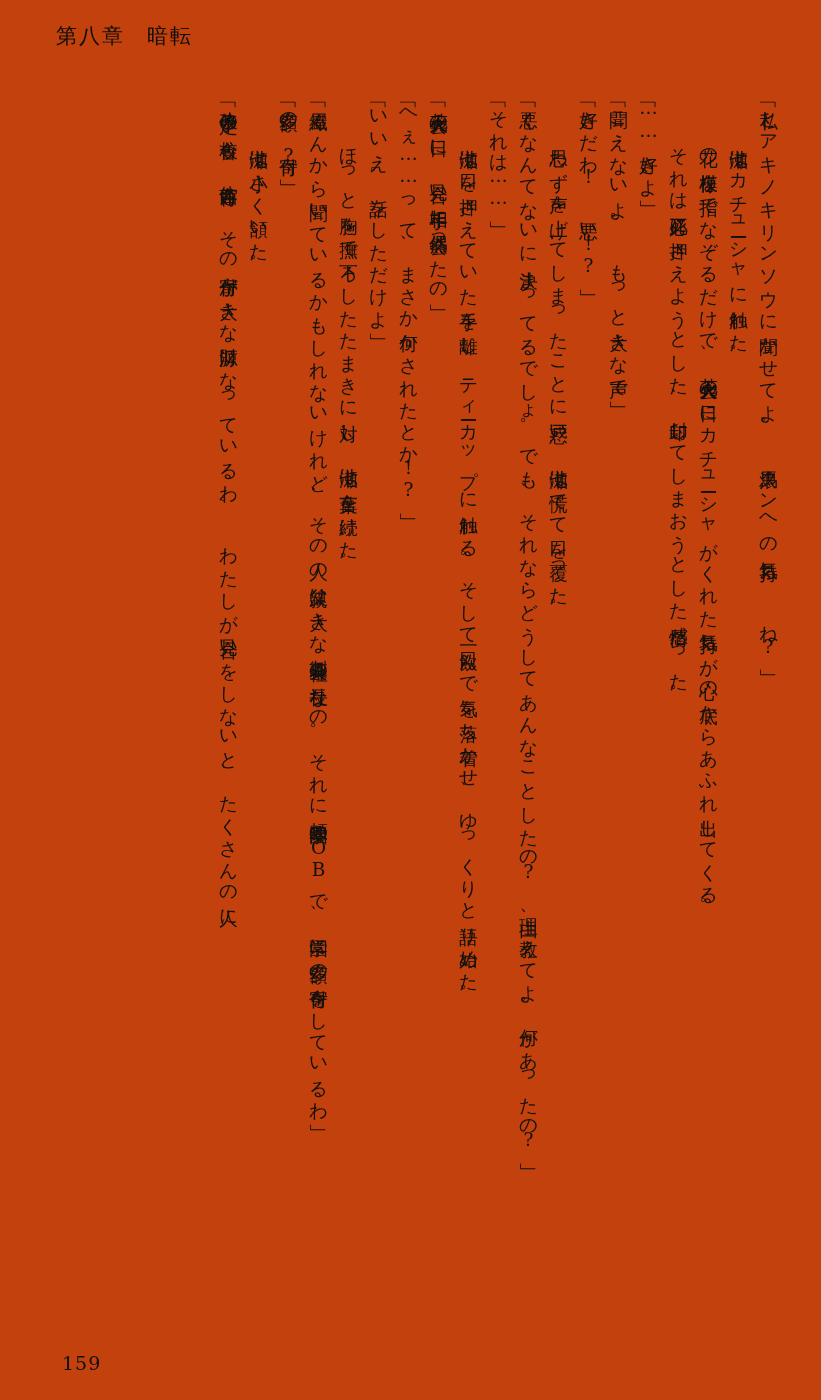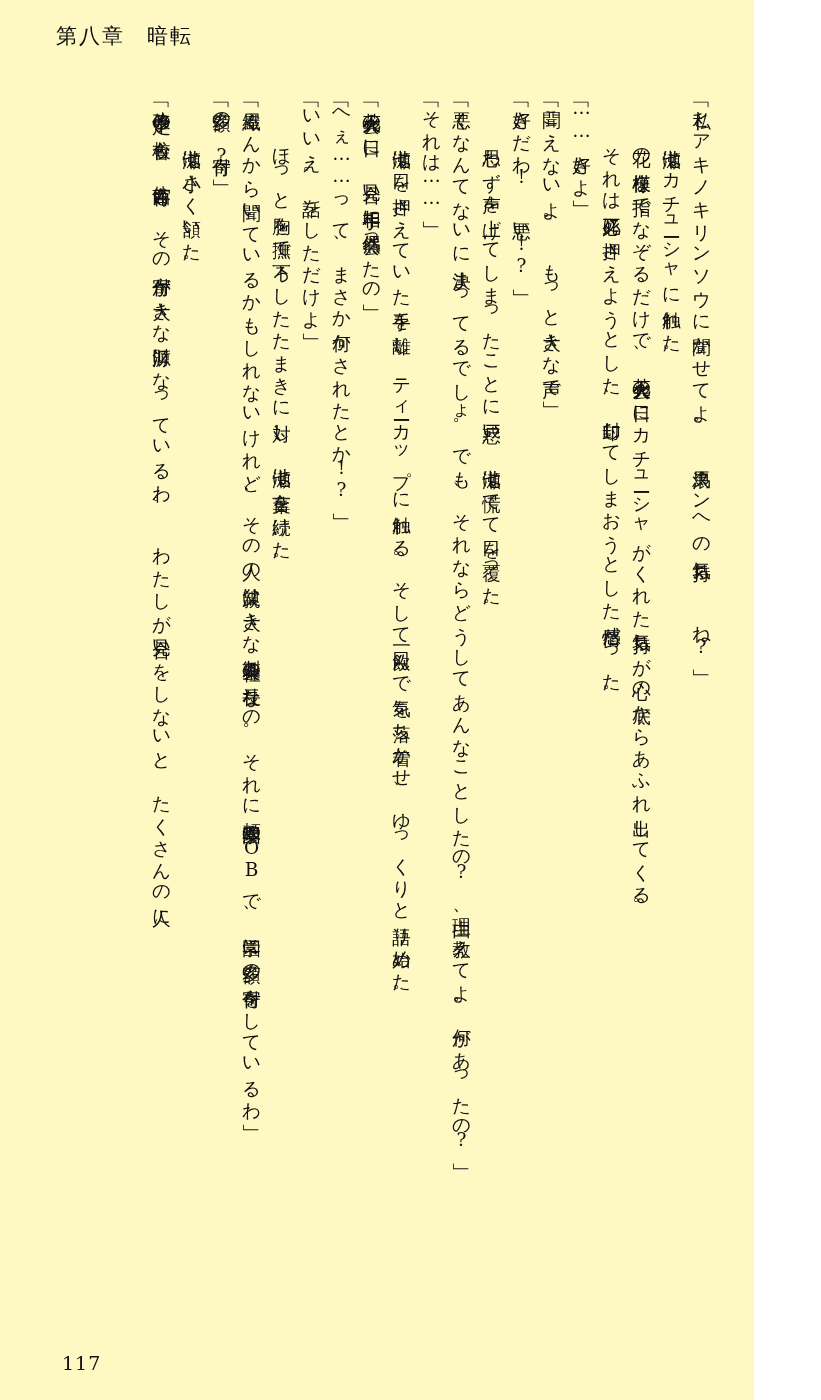--- a/index.html
+++ b/index.html
@@ -13,23 +13,23 @@
     position: relative;
     font-family: "Liberation Serif", "DejaVu Serif", serif;
     color: #111111;
     overflow: hidden;
   }
 
   .page {
     position: absolute;
     left: 0;
     top: 0;
-    width: 754px;
+    width: 821px;
     height: 1400px;
-    background: #fef9c3;
+    background: #c2410c;
   }
 
   
   .chapter-header {
     position: absolute;
     left: 56px;
     top: 22px;
     font-size: 21px;
     letter-spacing: 2px;
     white-space: nowrap;
@@ -106,15 +106,15 @@
     <div class="vline">「花火大会の日に、見合い相手に偶然会ったの」</div>
     <div class="vline">「へぇ……って、まさか何かされたとか!?」</div>
     <div class="vline">「いいえ。話をしただけよ」</div>
     <div class="vline indent">　ほっと胸を撫で下ろしたたまきに対し、七瀬は言葉を続けた。</div>
     <div class="vline">「織屋くんから聞いているかもしれないけれど、その人の父親は大きな製薬会社の社長なの。それに頼津学園のOBで、学園に多額の寄付をしているわ」</div>
     <div class="vline">「多額の、寄付?」</div>
     <div class="vline indent">　七瀬は小さく頷いた。</div>
     <div class="vline">「改修予定の校舎も、体育館も、その寄付が大きな財源になっているわ。　わたしが見合いをしないと、たくさんの人に</div>
   </div>
 
-  <div class="page-number">117</div>
+  <div class="page-number">159</div>
 
 </div>
 
 </body></html>

